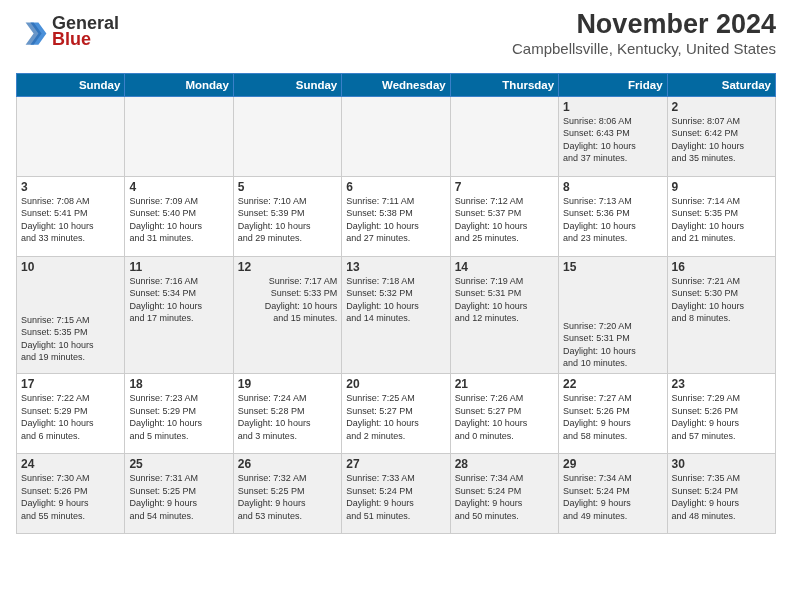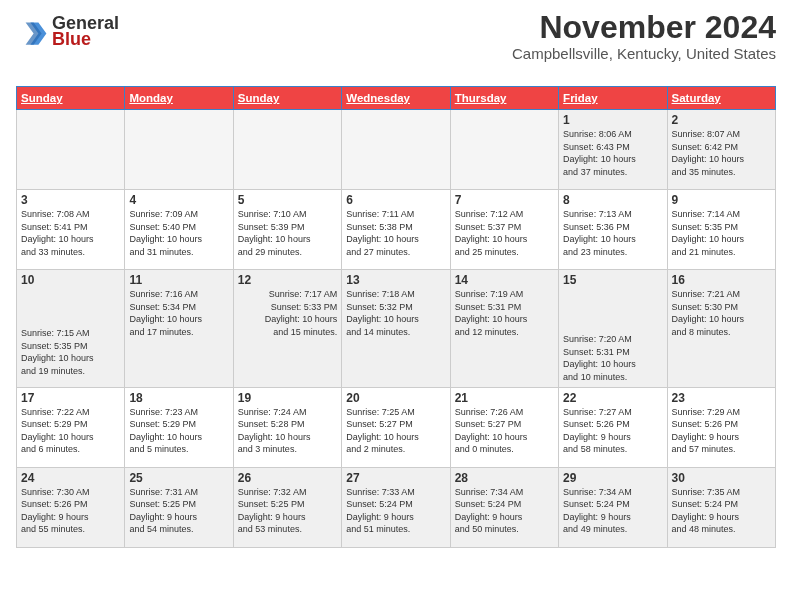--- a/index.html
+++ b/index.html
@@ -11,21 +11,21 @@
       overflow: hidden;
     }
     .page {
       width: 792px;
       padding: 10px 16px;
     }
     .header-area {
       display: flex;
       align-items: flex-start;
       justify-content: space-between;
-      margin-bottom: 24px;
+      margin-bottom: 16px;
     }
     .logo {
       display: flex;
       align-items: center;
       margin-top: 4px;
     }
     .logo-text {
       font-size: 18px;
       font-weight: bold;
       color: #333;
@@ -33,43 +33,42 @@
     }
     .logo-icon {
       width: 32px;
       height: 32px;
       margin-right: 4px;
     }
     .title-block {
       text-align: right;
     }
     .month-title {
-      font-size: 32px;
+      font-size: 27px;
       font-weight: bold;
       color: #333;
       line-height: 1.1;
     }
     .location-title {
       font-size: 15px;
       color: #555;
     }
     table {
       width: 100%;
       border-collapse: collapse;
       table-layout: fixed;
     }
     th {
-      background-color: #ef4444;
+      background-color: #0369a1;
       color: #fff;
       font-size: 11.5px;
       font-weight: bold;
       padding: 5px 4px;
-      text-align: left;
+      text-align: right;
       border: 1px solid #3a80c9;
-      text-decoration: underline;
     }
     td {
       border: 1px solid #ccc;
       vertical-align: top;
       padding: 3px 4px;
       height: 80px;
       font-size: 9.5px;
       color: #333;
       background: #fff;
     }

